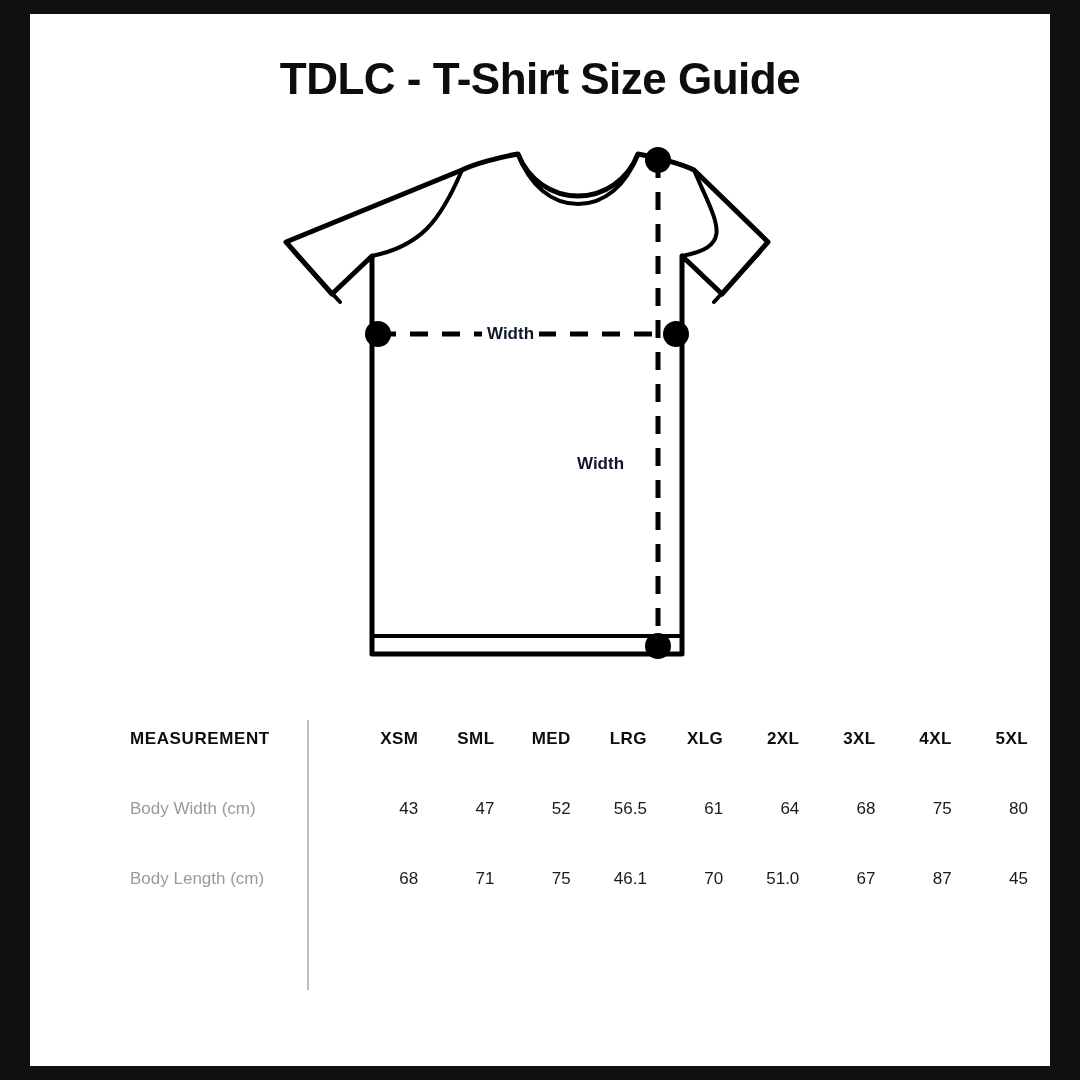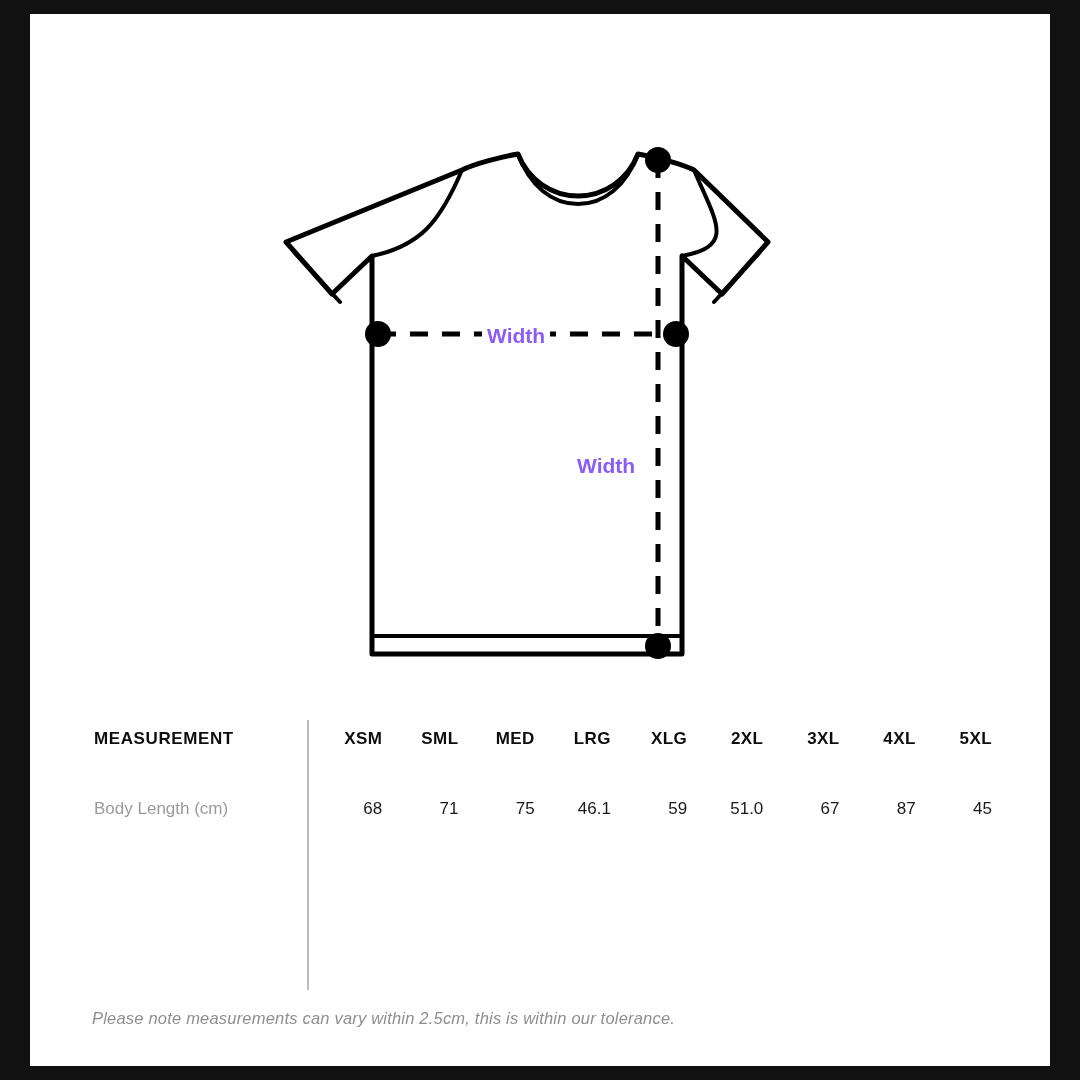--- a/index.html
+++ b/index.html
@@ -44,20 +44,21 @@
     position: absolute;
     left: 62px;
     top: 690px;
     width: 900px;
     height: 300px;
   }
   table.size-table {
     border-collapse: collapse;
     width: 900px;
     table-layout: fixed;
+    margin-left: 36px;
   }
   table.size-table th,
   table.size-table td {
     padding: 0;
     text-align: right;
     vertical-align: middle;
     height: 70px;
   }
   table.size-table th.row-head,
   table.size-table td.row-head {
@@ -99,34 +100,35 @@
     position: absolute;
     left: 62px;
     top: 995px;
     font-size: 16.5px;
     font-style: italic;
     color: #8e8e8e;
     letter-spacing: 0.2px;
   }
   .dim-label {
     position: absolute;
-    font-size: 21px;
+    font-size: 17px;
     font-weight: 800;
-    color: #8b5cf6;
+    color: #0f172a;
     background: #ffffff;
     padding: 0 5px;
   }
   #label-width { left: 222px; top: 200px; }
   #label-length { left: 312px; top: 330px; }
 </style>
 </head>
 <body>
 
 <div id="page">
 
+  <div id="title">TDLC - T-Shirt Size Guide</div>
 
   <div id="shirt-figure">
     <svg viewBox="0 0 560 570" width="560" height="570">
       <g fill="none" stroke="#000000" stroke-width="5" stroke-linejoin="round" stroke-linecap="round">
 
         <path d="M 202 46
                  C 214 40, 240 33, 258 30
                  C 268 56, 292 72, 318 72
                  C 344 72, 368 56, 378 30
                  C 396 33, 422 40, 434 46
@@ -177,30 +179,41 @@
           <th class="col-head">LRG</th>
           <th class="col-head">XLG</th>
           <th class="col-head">2XL</th>
           <th class="col-head">3XL</th>
           <th class="col-head">4XL</th>
           <th class="col-head">5XL</th>
         </tr>
       </thead>
       <tbody>
         <tr>
+          <td class="row-head">Body Width (cm)</td>
+          <td class="val">43</td>
+          <td class="val">47</td>
+          <td class="val">52</td>
+          <td class="val">56.5</td>
+          <td class="val">61</td>
+          <td class="val">64</td>
+          <td class="val">68</td>
+          <td class="val">75</td>
+          <td class="val">80</td>
+        </tr>
+        <tr>
           <td class="row-head">Body Length (cm)</td>
           <td class="val">68</td>
           <td class="val">71</td>
           <td class="val">75</td>
           <td class="val">46.1</td>
-          <td class="val">59</td>
+          <td class="val">70</td>
           <td class="val">51.0</td>
           <td class="val">67</td>
           <td class="val">87</td>
           <td class="val">45</td>
         </tr>
       </tbody>
     </table>
   </div>
 
-  <div id="note">Please note measurements can vary within 2.5cm, this is within our tolerance.</div>
 
 </div>
 
 </body></html>

